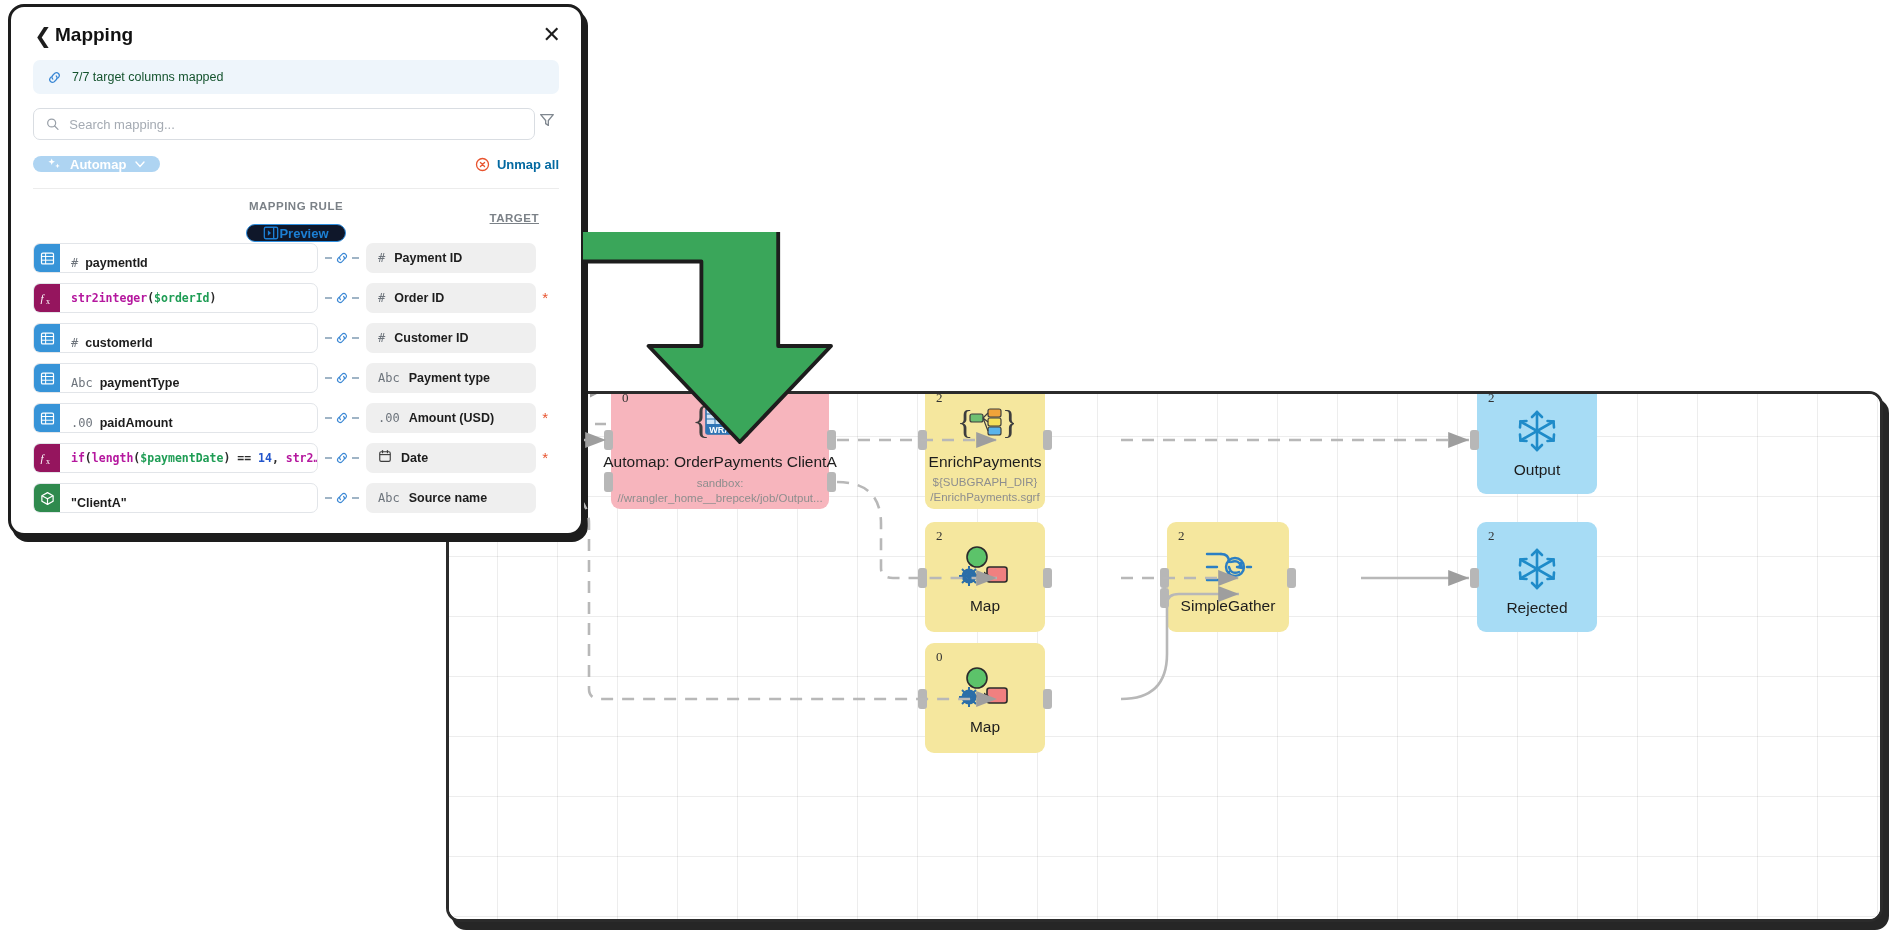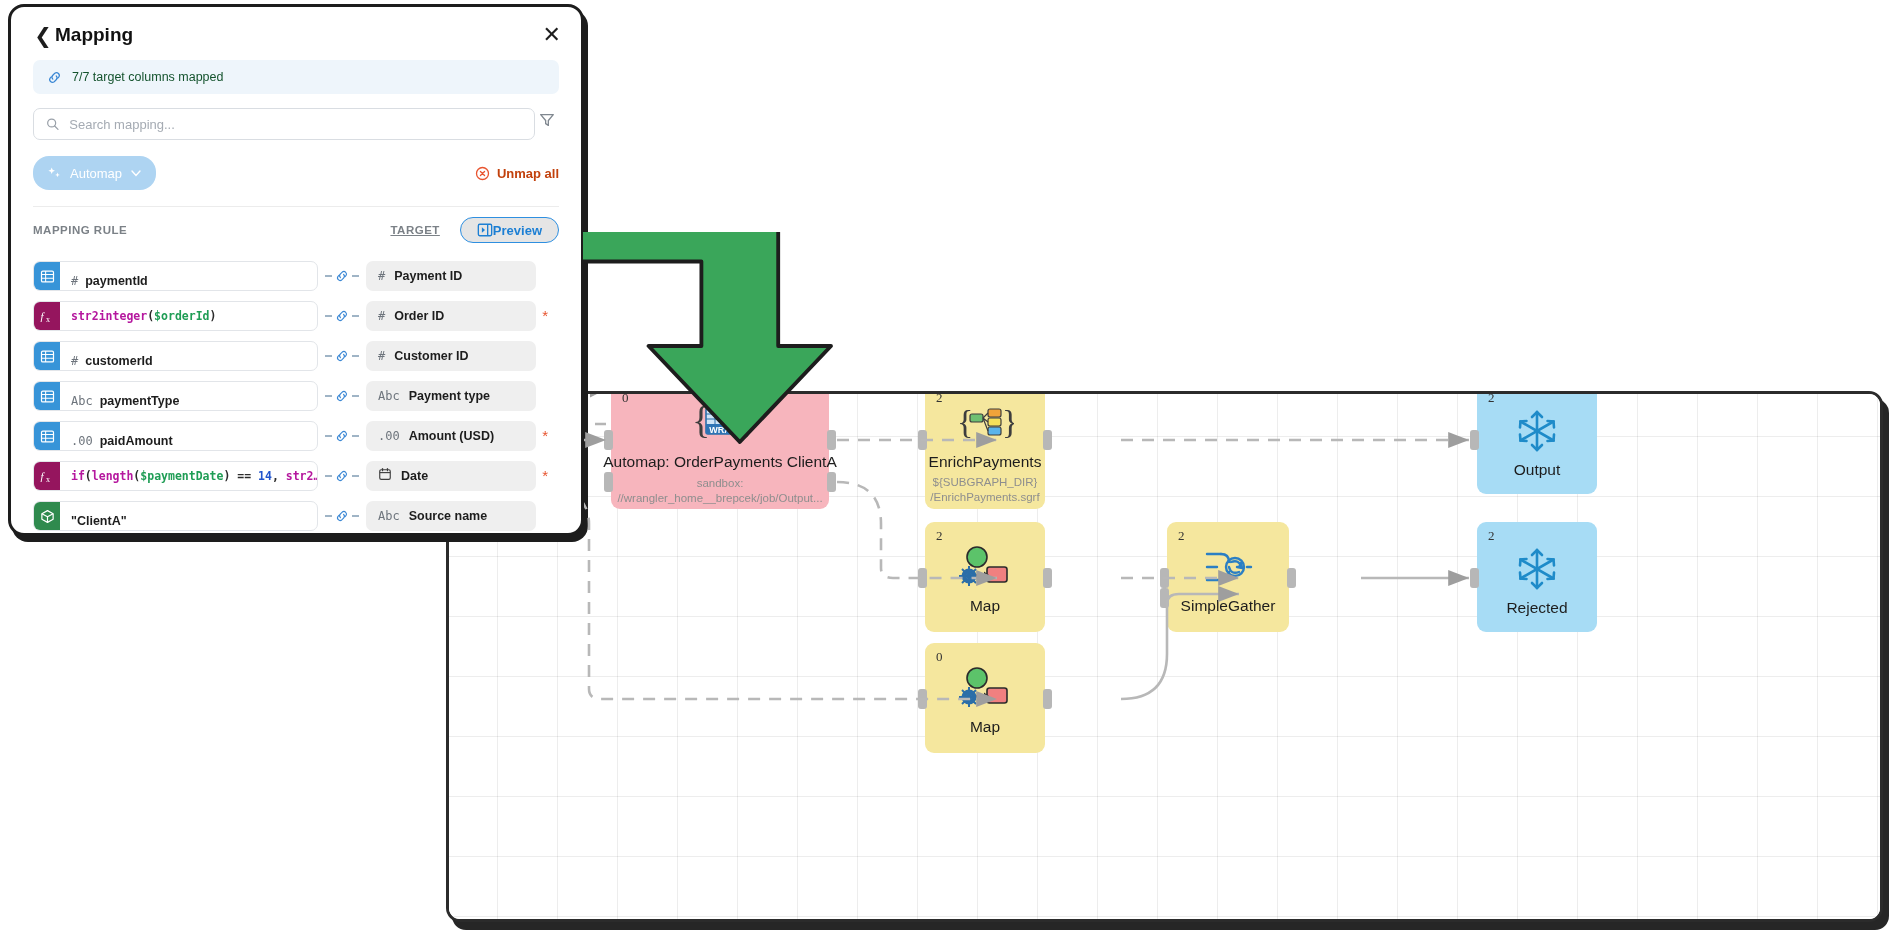--- a/index.html
+++ b/index.html
@@ -162,57 +162,58 @@
   }
 
   .actionrow {
     display: flex; align-items: center;
     margin: 14px 22px 0 22px;
   }
   .automap {
     background: #aed4f2;
     color: #ffffff;
     border-radius: 16px;
-    height: 34px;
+    height: 16px;
     display: flex; align-items: center;
     gap: 8px;
     padding: 0 14px;
-    font-size: 13px; font-weight: normal;
+    font-size: 13px; font-weight: bold;
     cursor: pointer;
   }
   .unmap {
     margin-left: auto;
-    color: #c2410c;
+    color: #0369a1;
     font-size: 13px; font-weight: bold;
     display: flex; align-items: center; gap: 7px;
     cursor: pointer;
   }
 
   .colhdr {
     display: flex; align-items: center;
     margin: 16px 22px 17px 22px;
     padding-top: 11px;
     border-top: 1px solid #ececec;
     height: 36px;
+    flex-direction: column;
   }
   .colhdr .ch {
     font-size: 11.5px; letter-spacing: 0.5px;
     color: #7b8187; font-weight: bold;
   }
   .ch-target { margin-left: auto; margin-right: 20px; text-decoration: underline; }
   .preview-btn {
     border: 1.5px solid #2e8fe0;
     color: #1c7fd4;
     border-radius: 16px;
     height: 26px;
     display: flex; align-items: center; 
     padding: 0 16px;
     font-size: 13px; font-weight: bold;
     cursor: pointer;
-    background: #e5e5e5;
+    background: #0f172a;
   }
 
   
   .rows { margin: 4px 22px 0 22px; }
   .maprow {
     display: flex; align-items: center;
     height: 34px;
     margin-bottom: 6px;
   }
   .srcpill {

